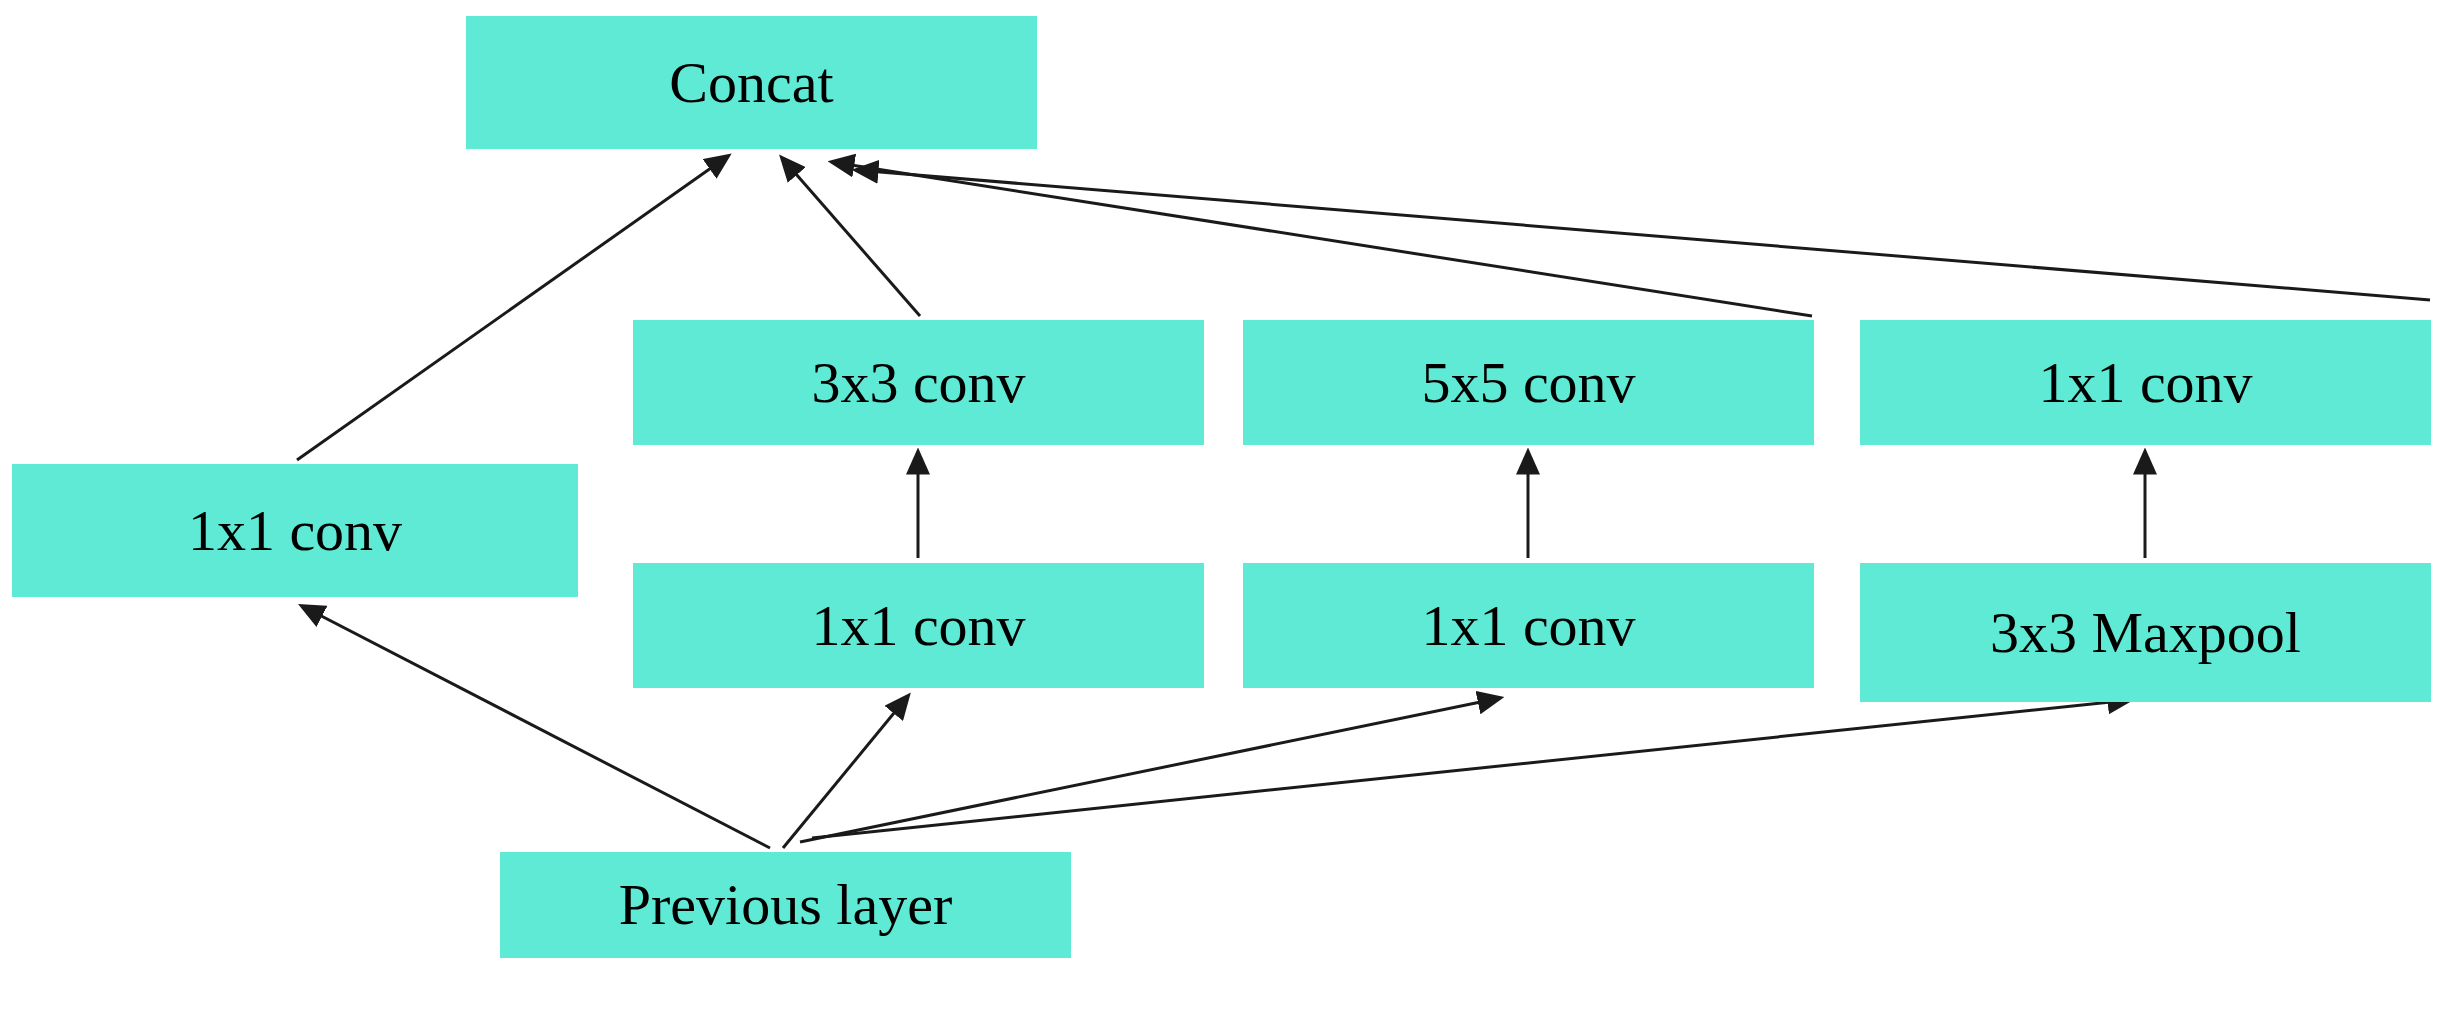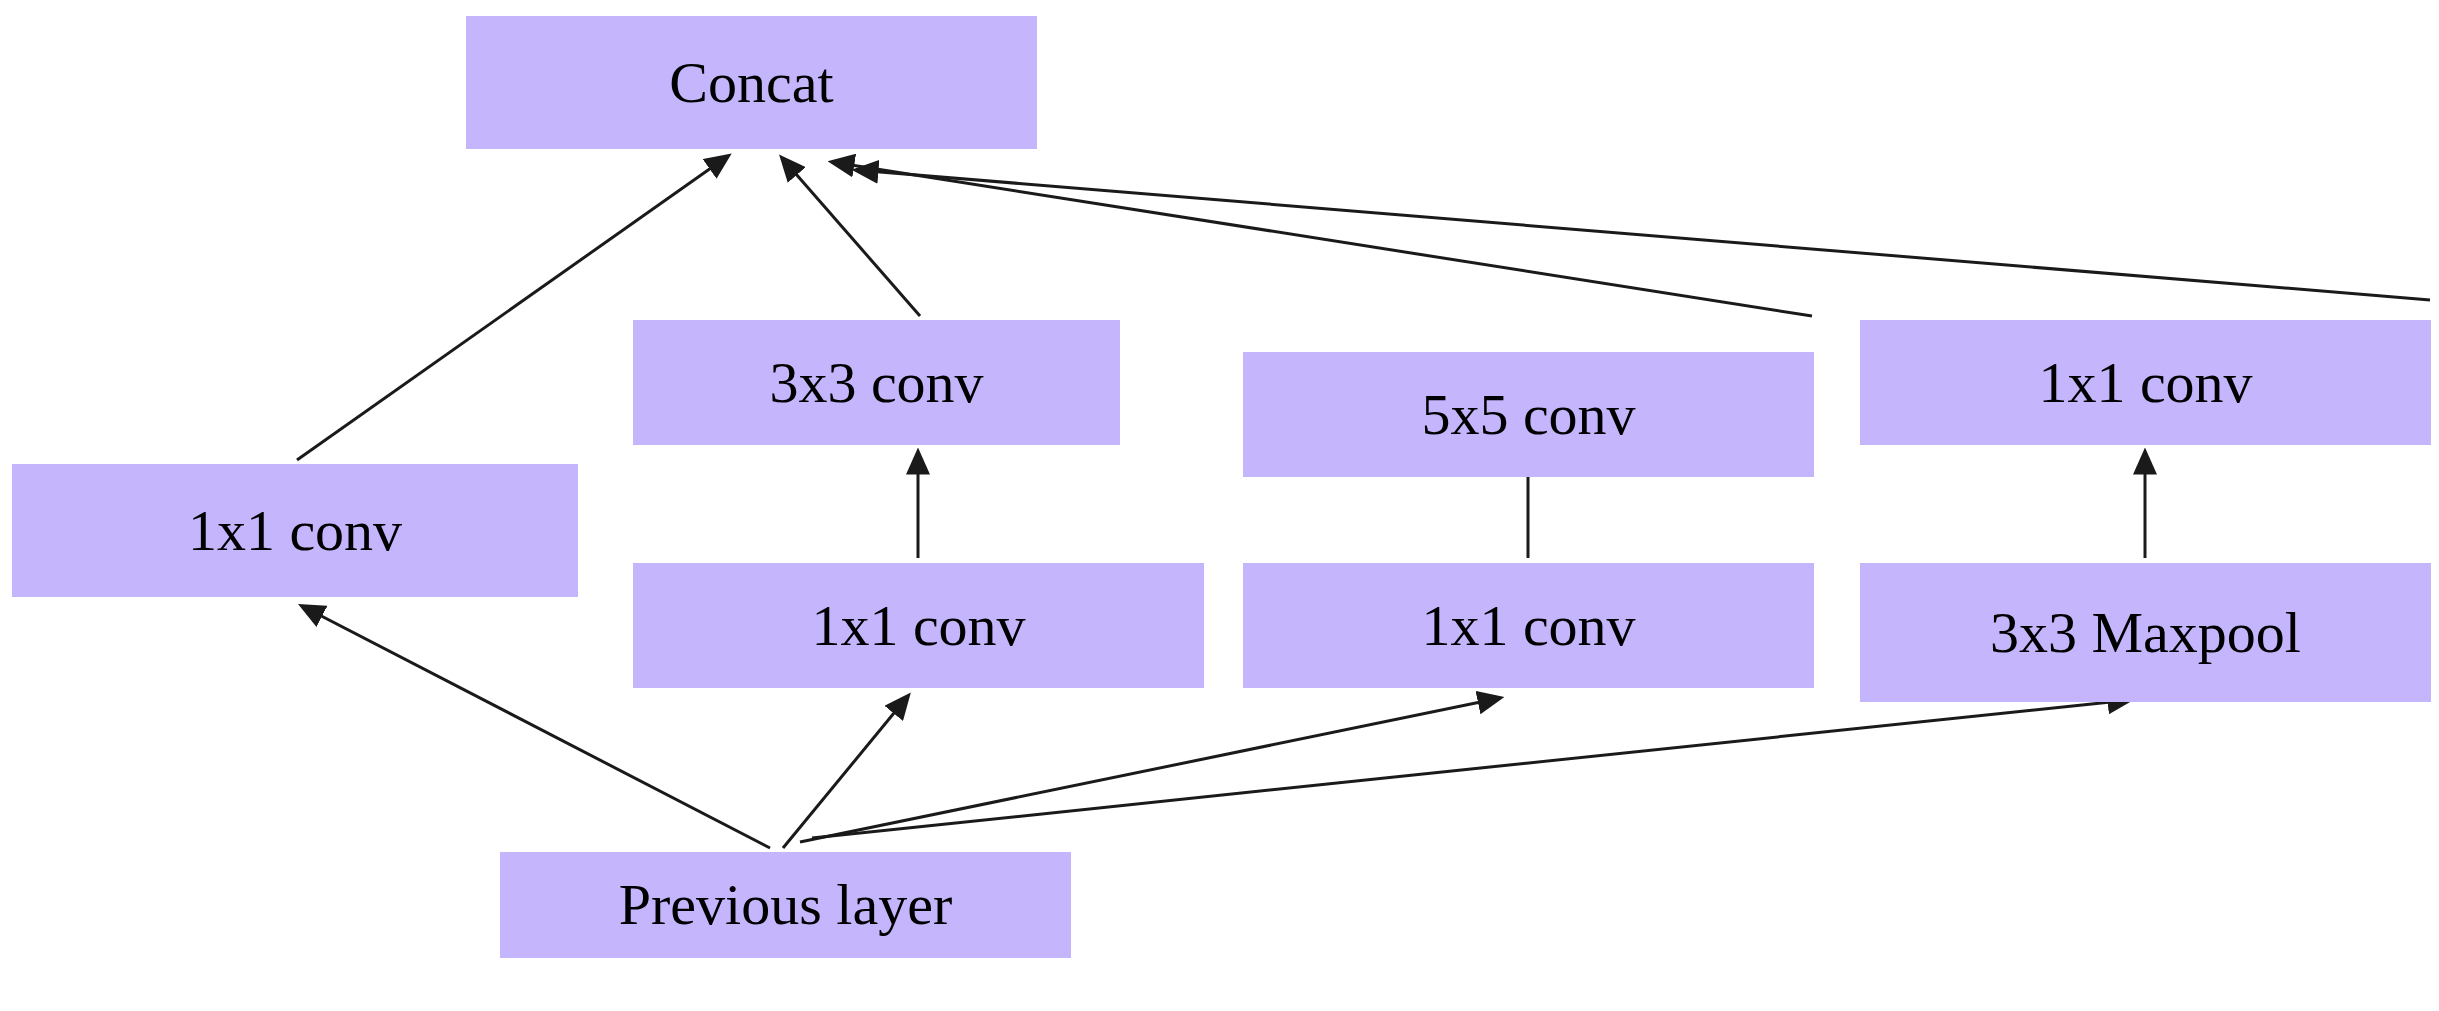--- a/index.html
+++ b/index.html
@@ -22,32 +22,32 @@
   .edges-layer {
     position: absolute;
     left: 0;
     top: 0;
     width: 2439px;
     height: 1011px;
     pointer-events: none;
   }
   .node {
     position: absolute;
-    background: #c4b5fd;
+    background: #5eead4;
     color: #000000;
     display: flex;
     align-items: center;
     justify-content: center;
     font-size: 58px;
     line-height: 1;
     white-space: nowrap;
   }
   #node-concat            { left: 466px;  top: 16px;  width: 571px; height: 133px; }
-  #node-conv3x3           { left: 633px;  top: 320px; width: 487px; height: 125px; }
-  #node-conv5x5           { left: 1243px; top: 320px; width: 571px; height: 125px; margin-top: 32px; }
+  #node-conv3x3           { left: 633px;  top: 320px; width: 571px; height: 125px; }
+  #node-conv5x5           { left: 1243px; top: 320px; width: 571px; height: 125px; }
   #node-conv1x1-top-right { left: 1860px; top: 320px; width: 571px; height: 125px; }
   #node-conv1x1-left      { left: 12px;   top: 464px; width: 566px; height: 133px; }
   #node-conv1x1-mid       { left: 633px;  top: 563px; width: 571px; height: 125px; }
   #node-conv1x1-mid-right { left: 1243px; top: 563px; width: 571px; height: 125px; }
   #node-maxpool3x3        { left: 1860px; top: 563px; width: 571px; height: 139px; }
   #node-previous-layer    { left: 500px;  top: 852px; width: 571px; height: 106px; }
 </style>
 </head>
 <body>
 

